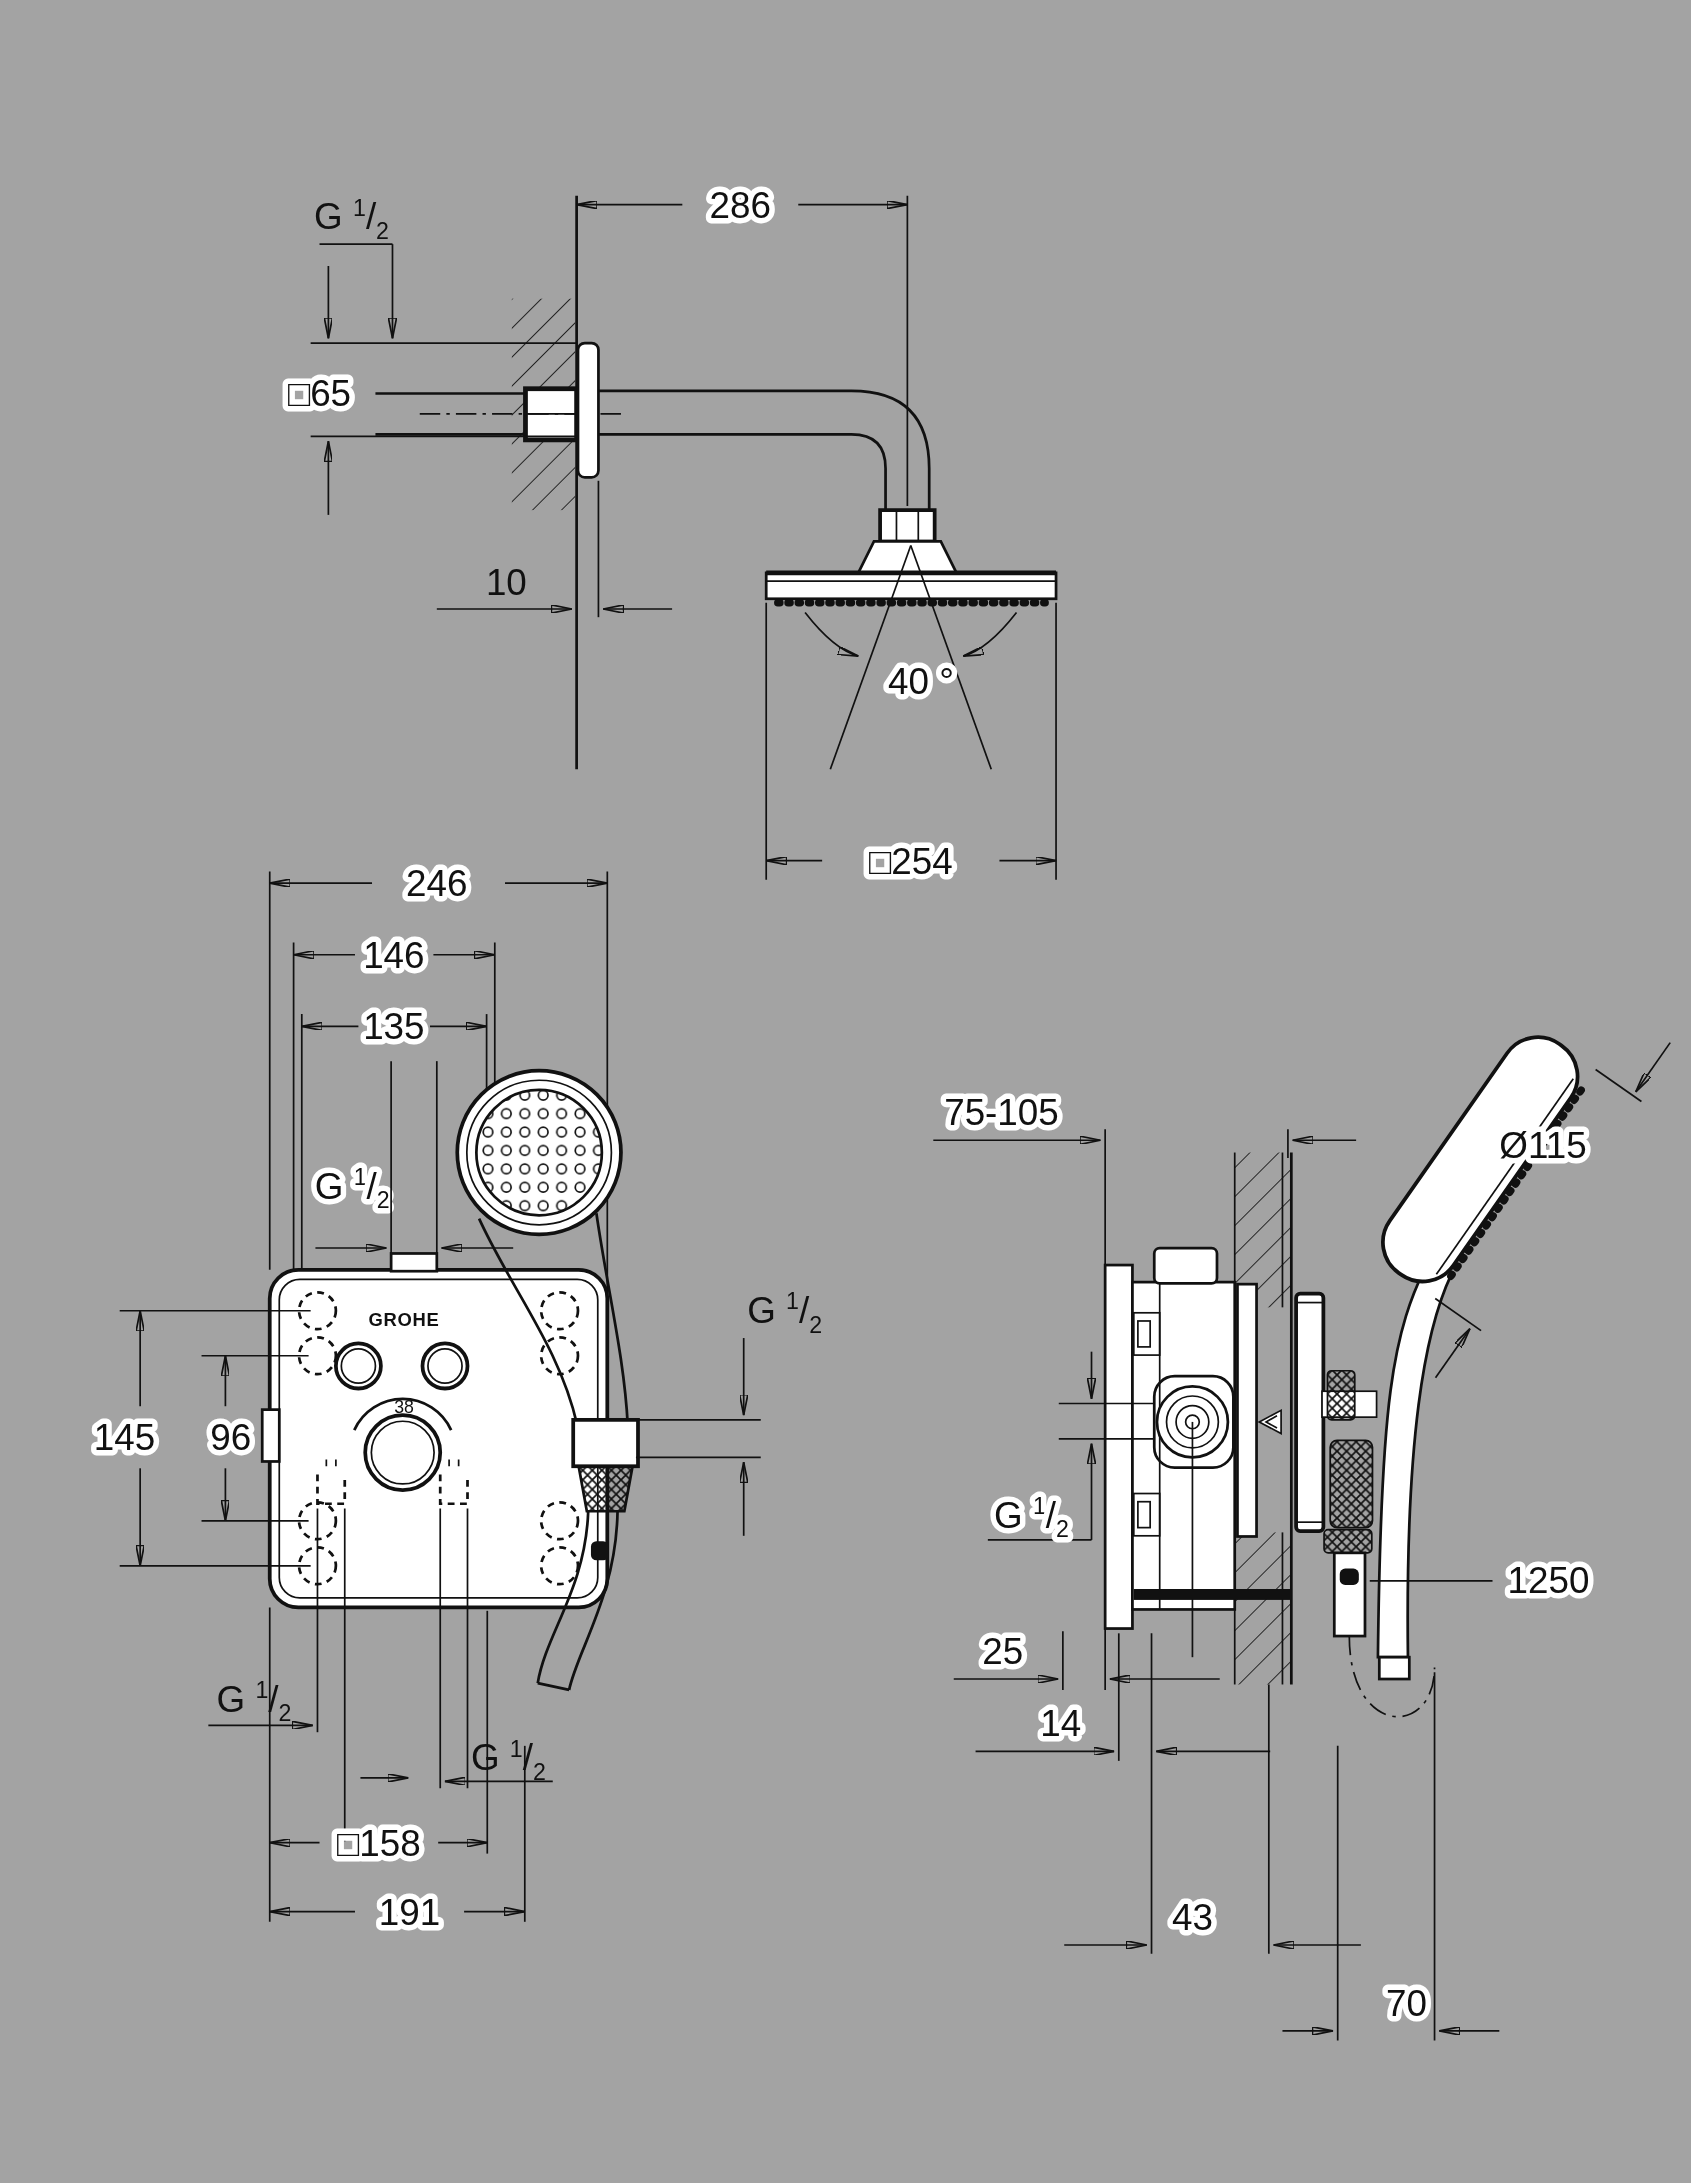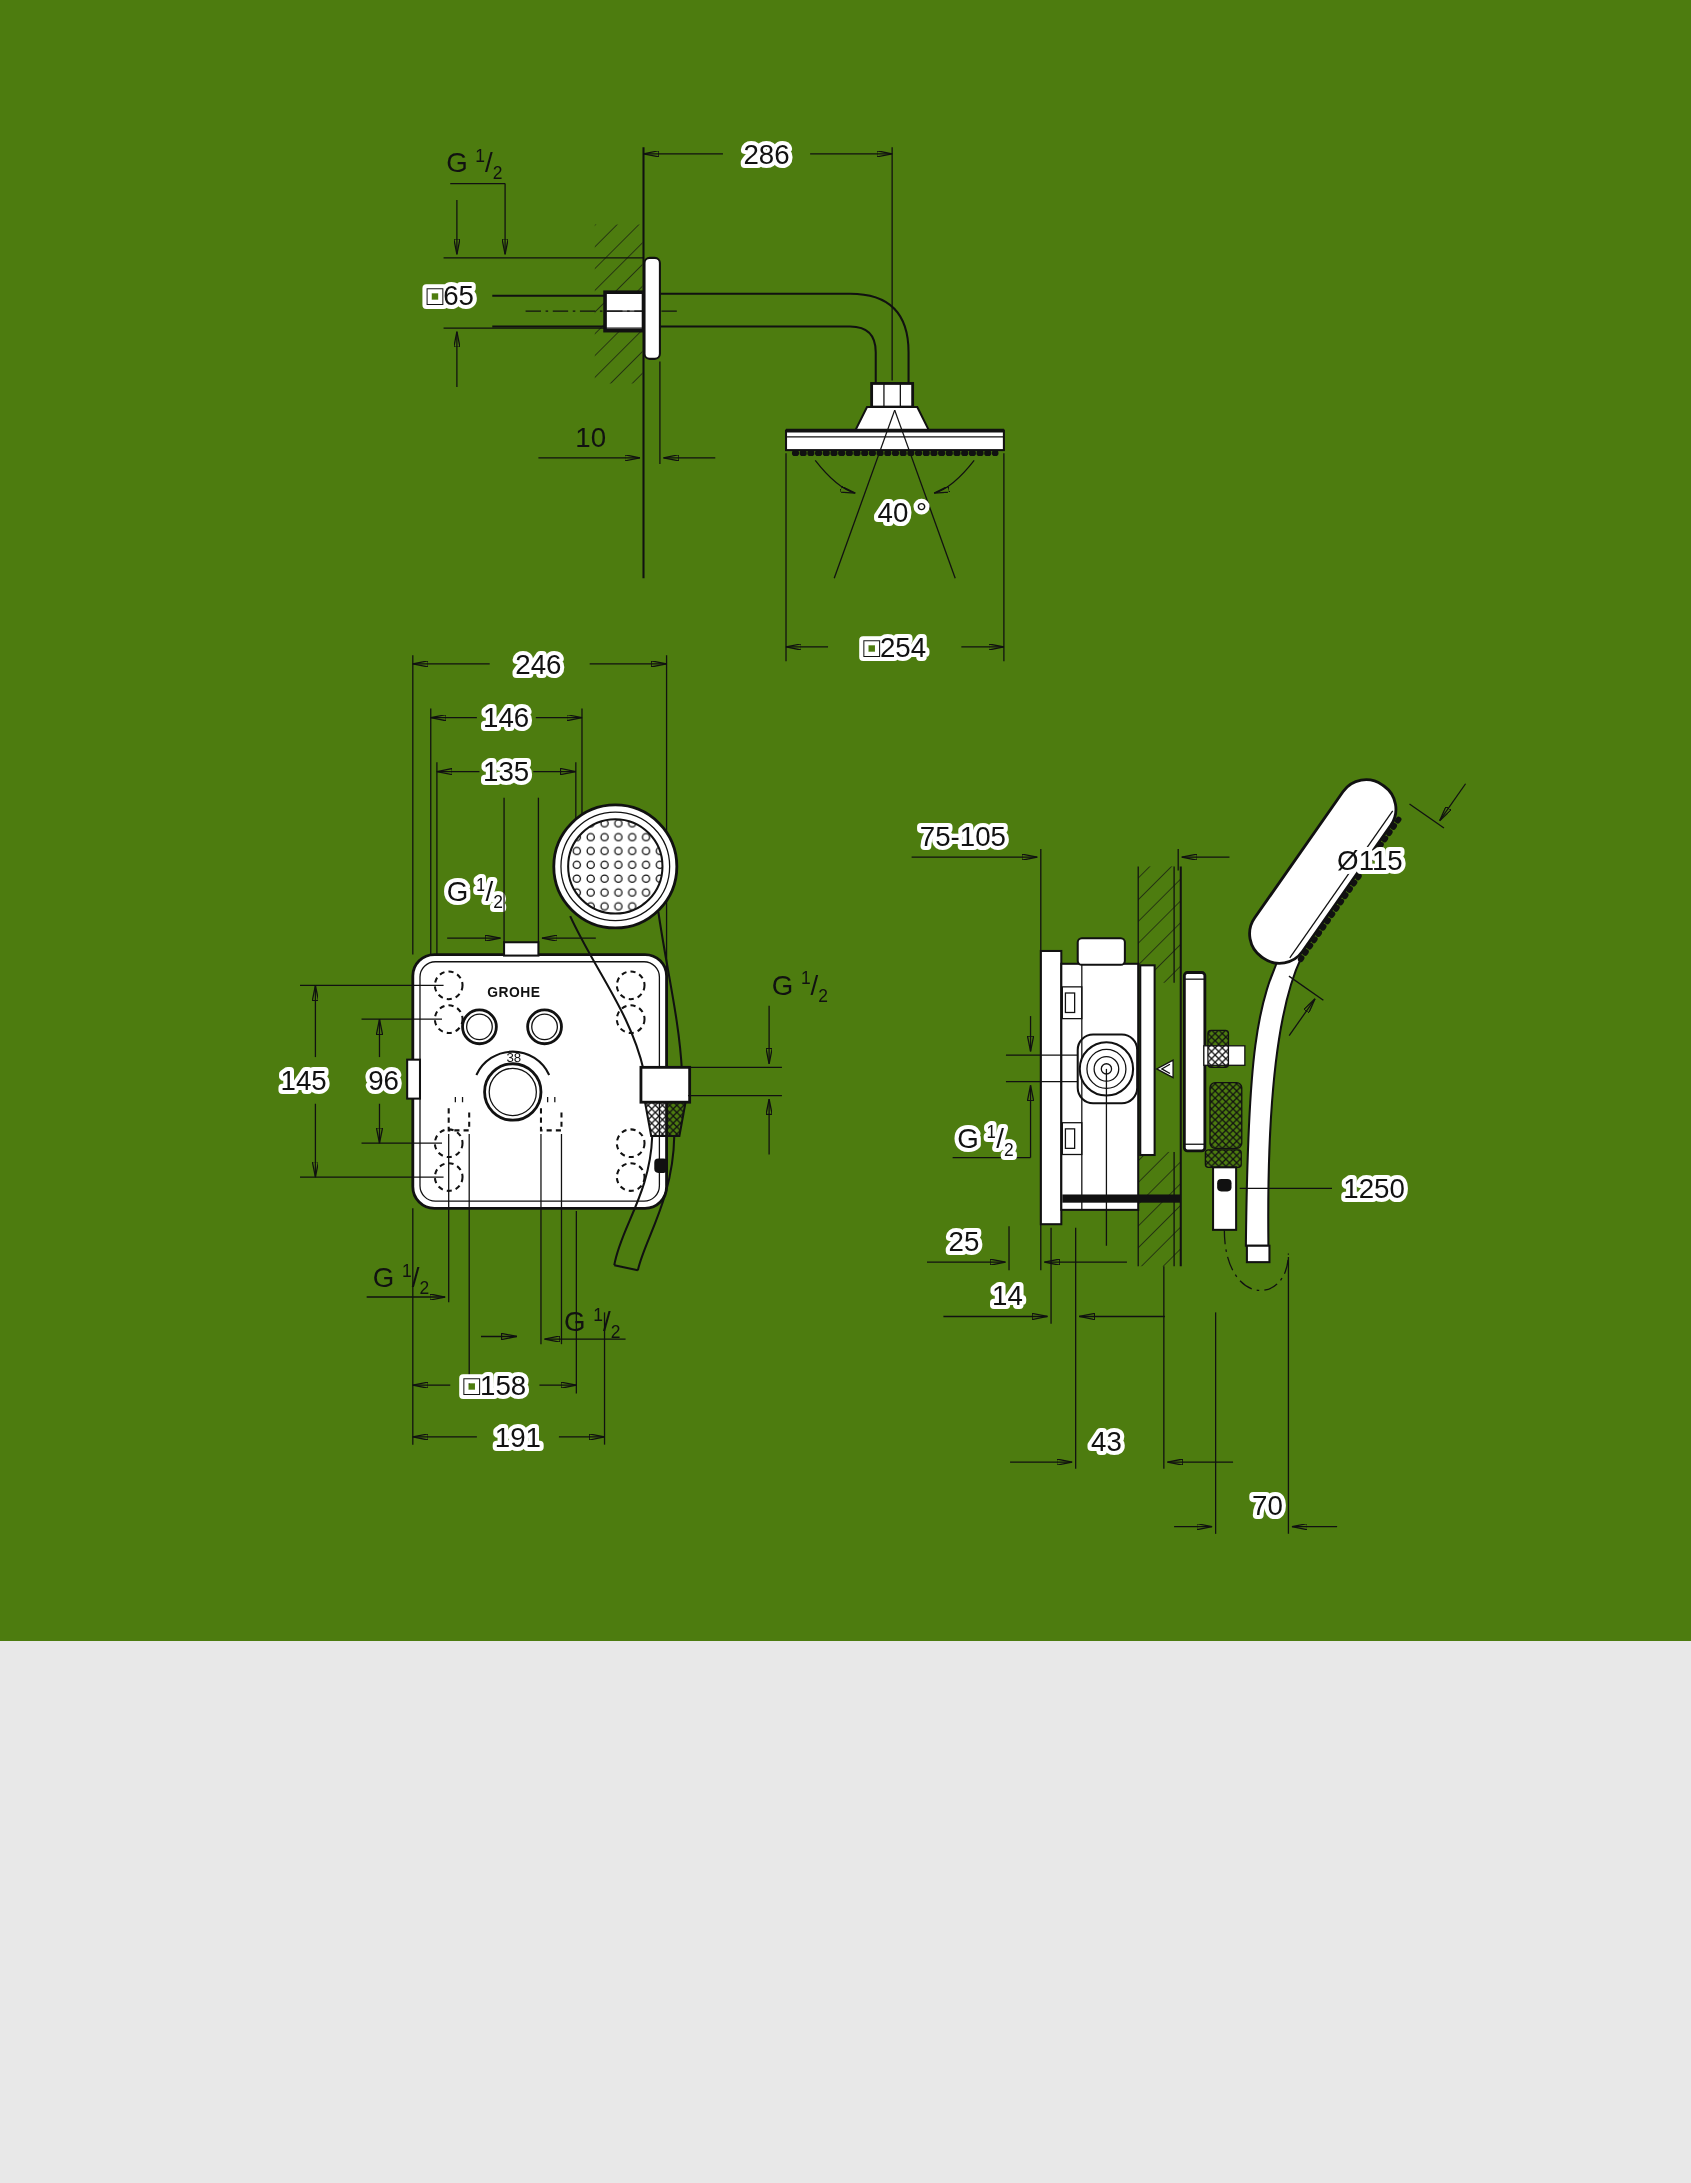--- a/index.html
+++ b/index.html
@@ -1,16 +1,16 @@
 <!DOCTYPE html>
 <html style="font-size:11px"><head>
 <meta charset="utf-8">
 <style>
   html,body{margin:0;padding:0;background:#e8e8e8;}
-  .stage{width:1692px;height:1641px;background:#4d7c0f;position:relative;margin:0 auto;}
+  .stage{width:1692px;height:2183px;background:#a3a3a3;position:relative;margin:0 auto;}
   svg{display:block;width:100%;height:100%;}
   path,line,rect,circle,polygon,polyline{fill:none;stroke:#111;stroke-width:2.5px;}
   .w2{stroke-width:4px}.w3{stroke-width:5.5px}.w4{stroke-width:7px}
   .dsh{stroke-dasharray:10 8}
   .cl{stroke-dasharray:30 9 5 9}
   .dd{stroke-dasharray:28 10 5 10}
   .noz{stroke-width:11px;stroke-dasharray:3 12;stroke-linecap:round}
   .fw{fill:#fff}
   .fb{fill:#111;stroke:none}
   .hat{fill:url(#hatch);stroke:none}

